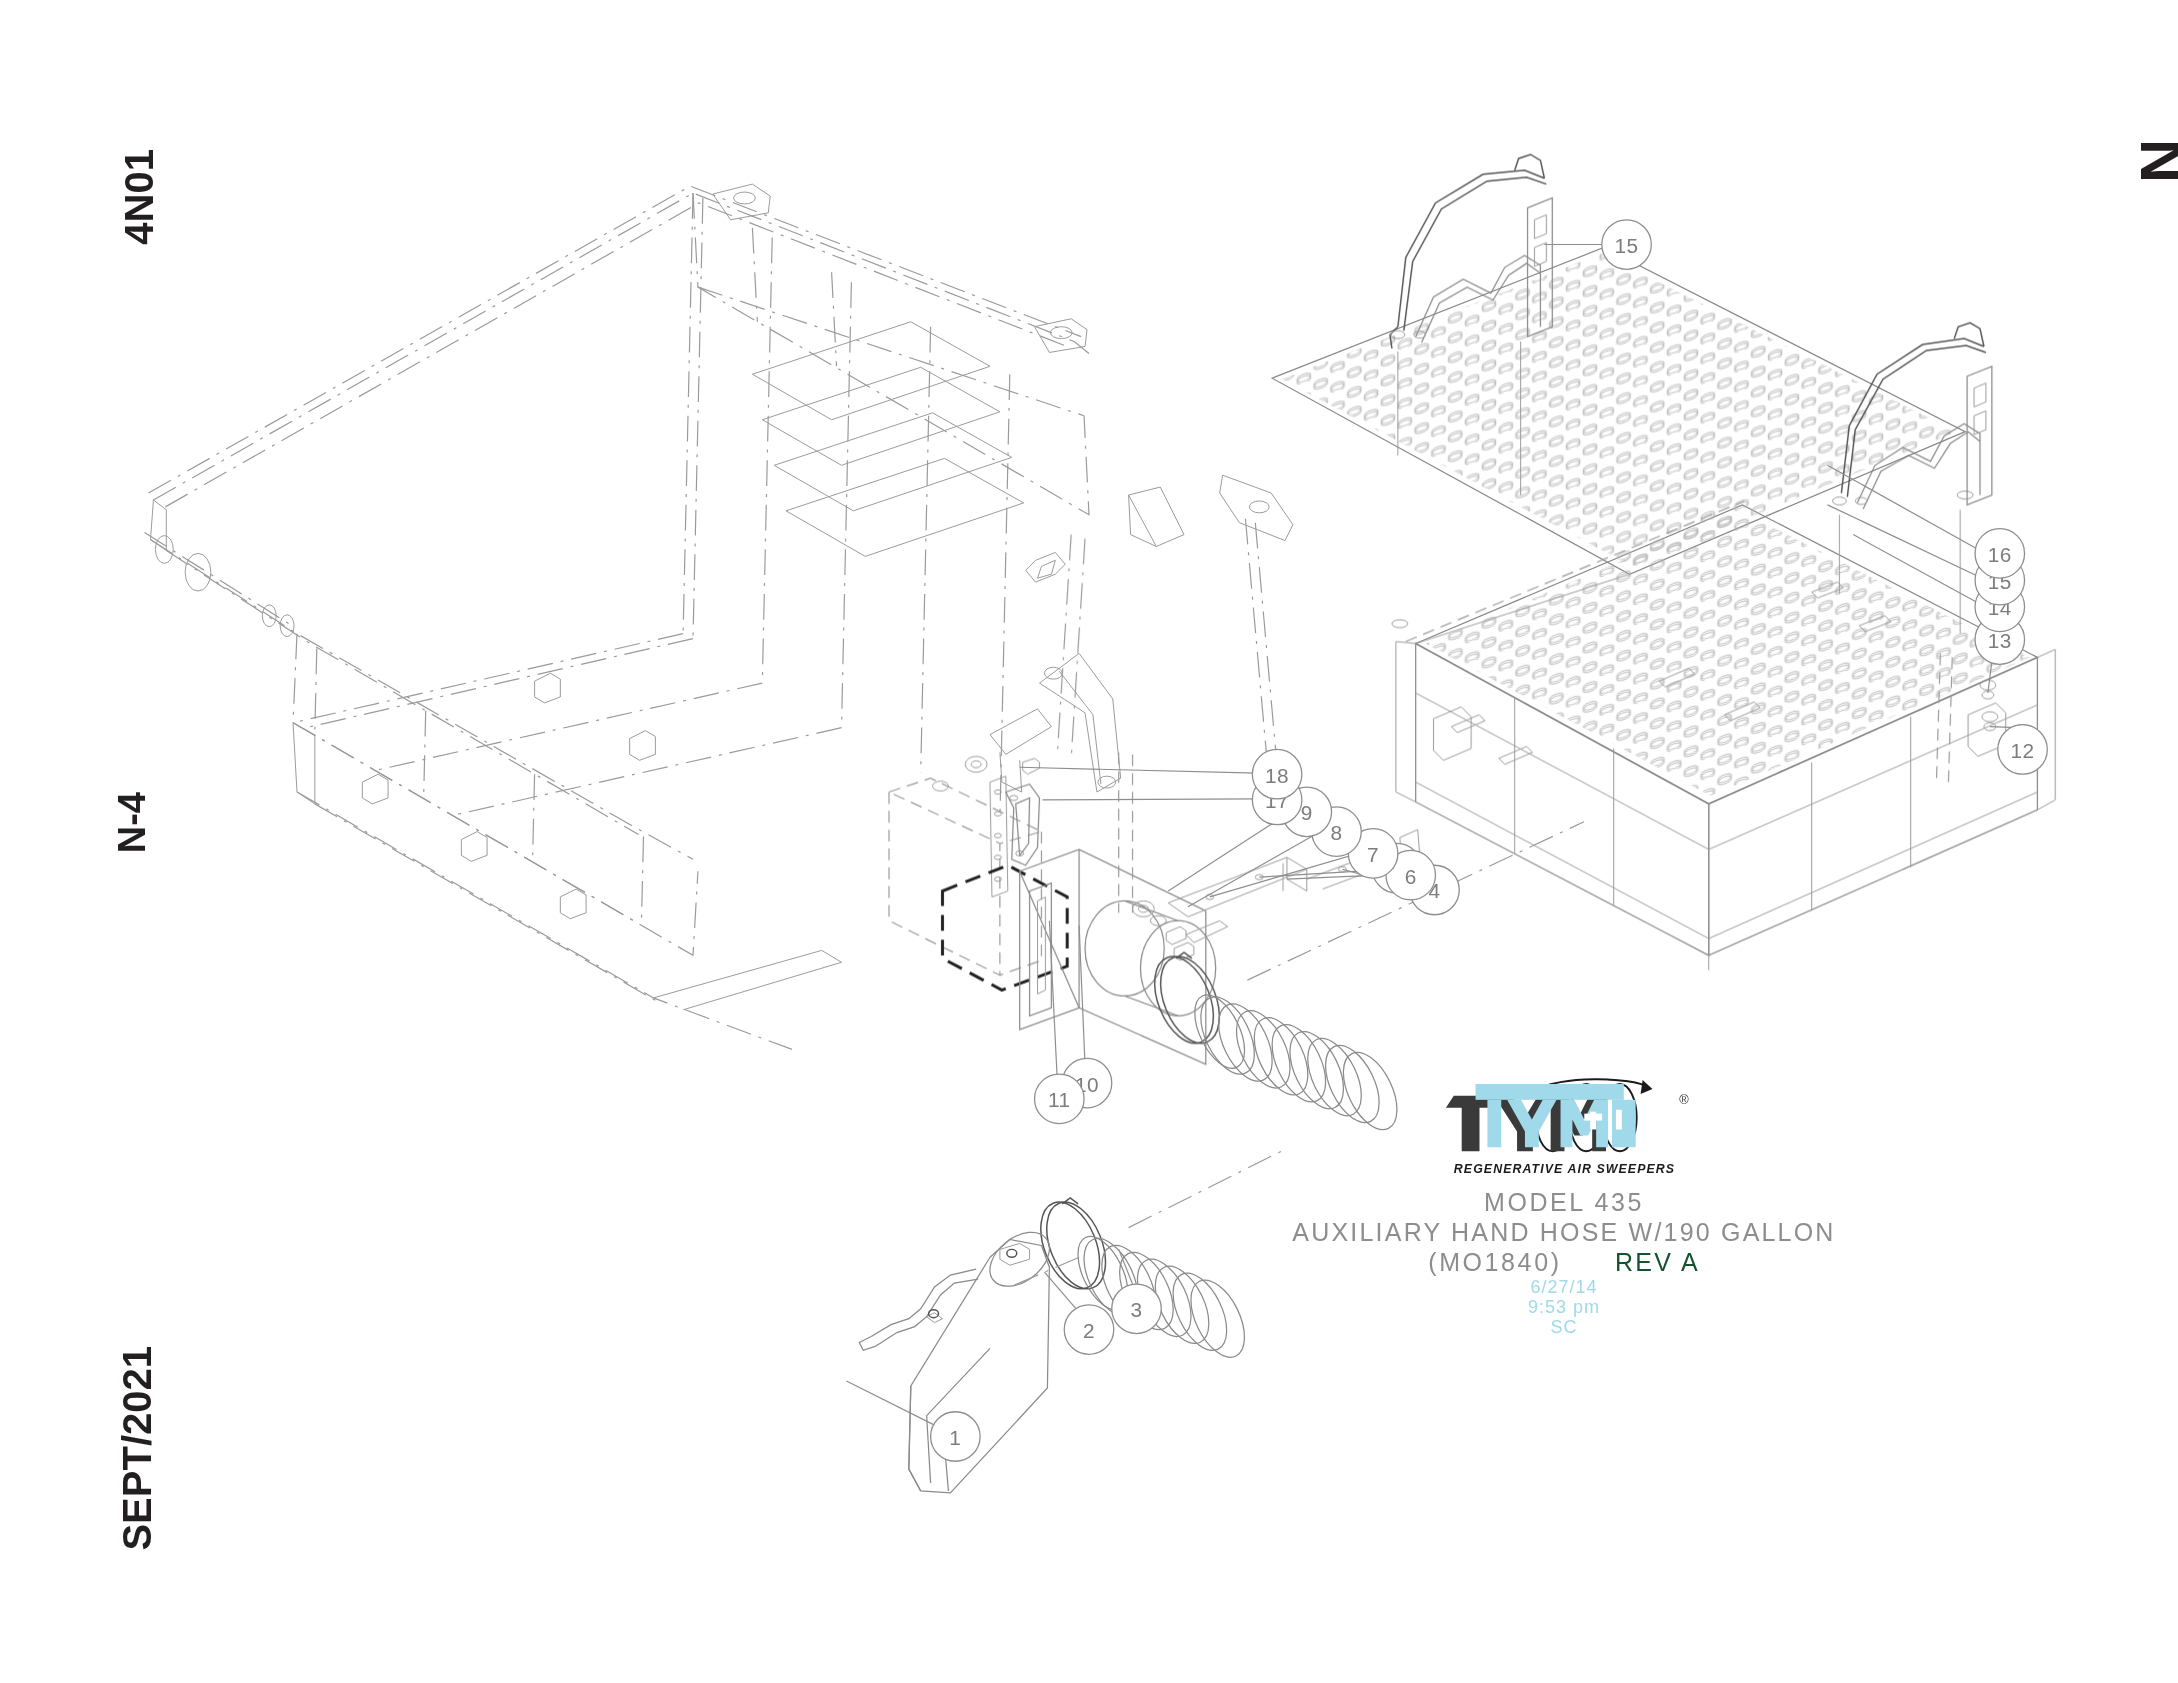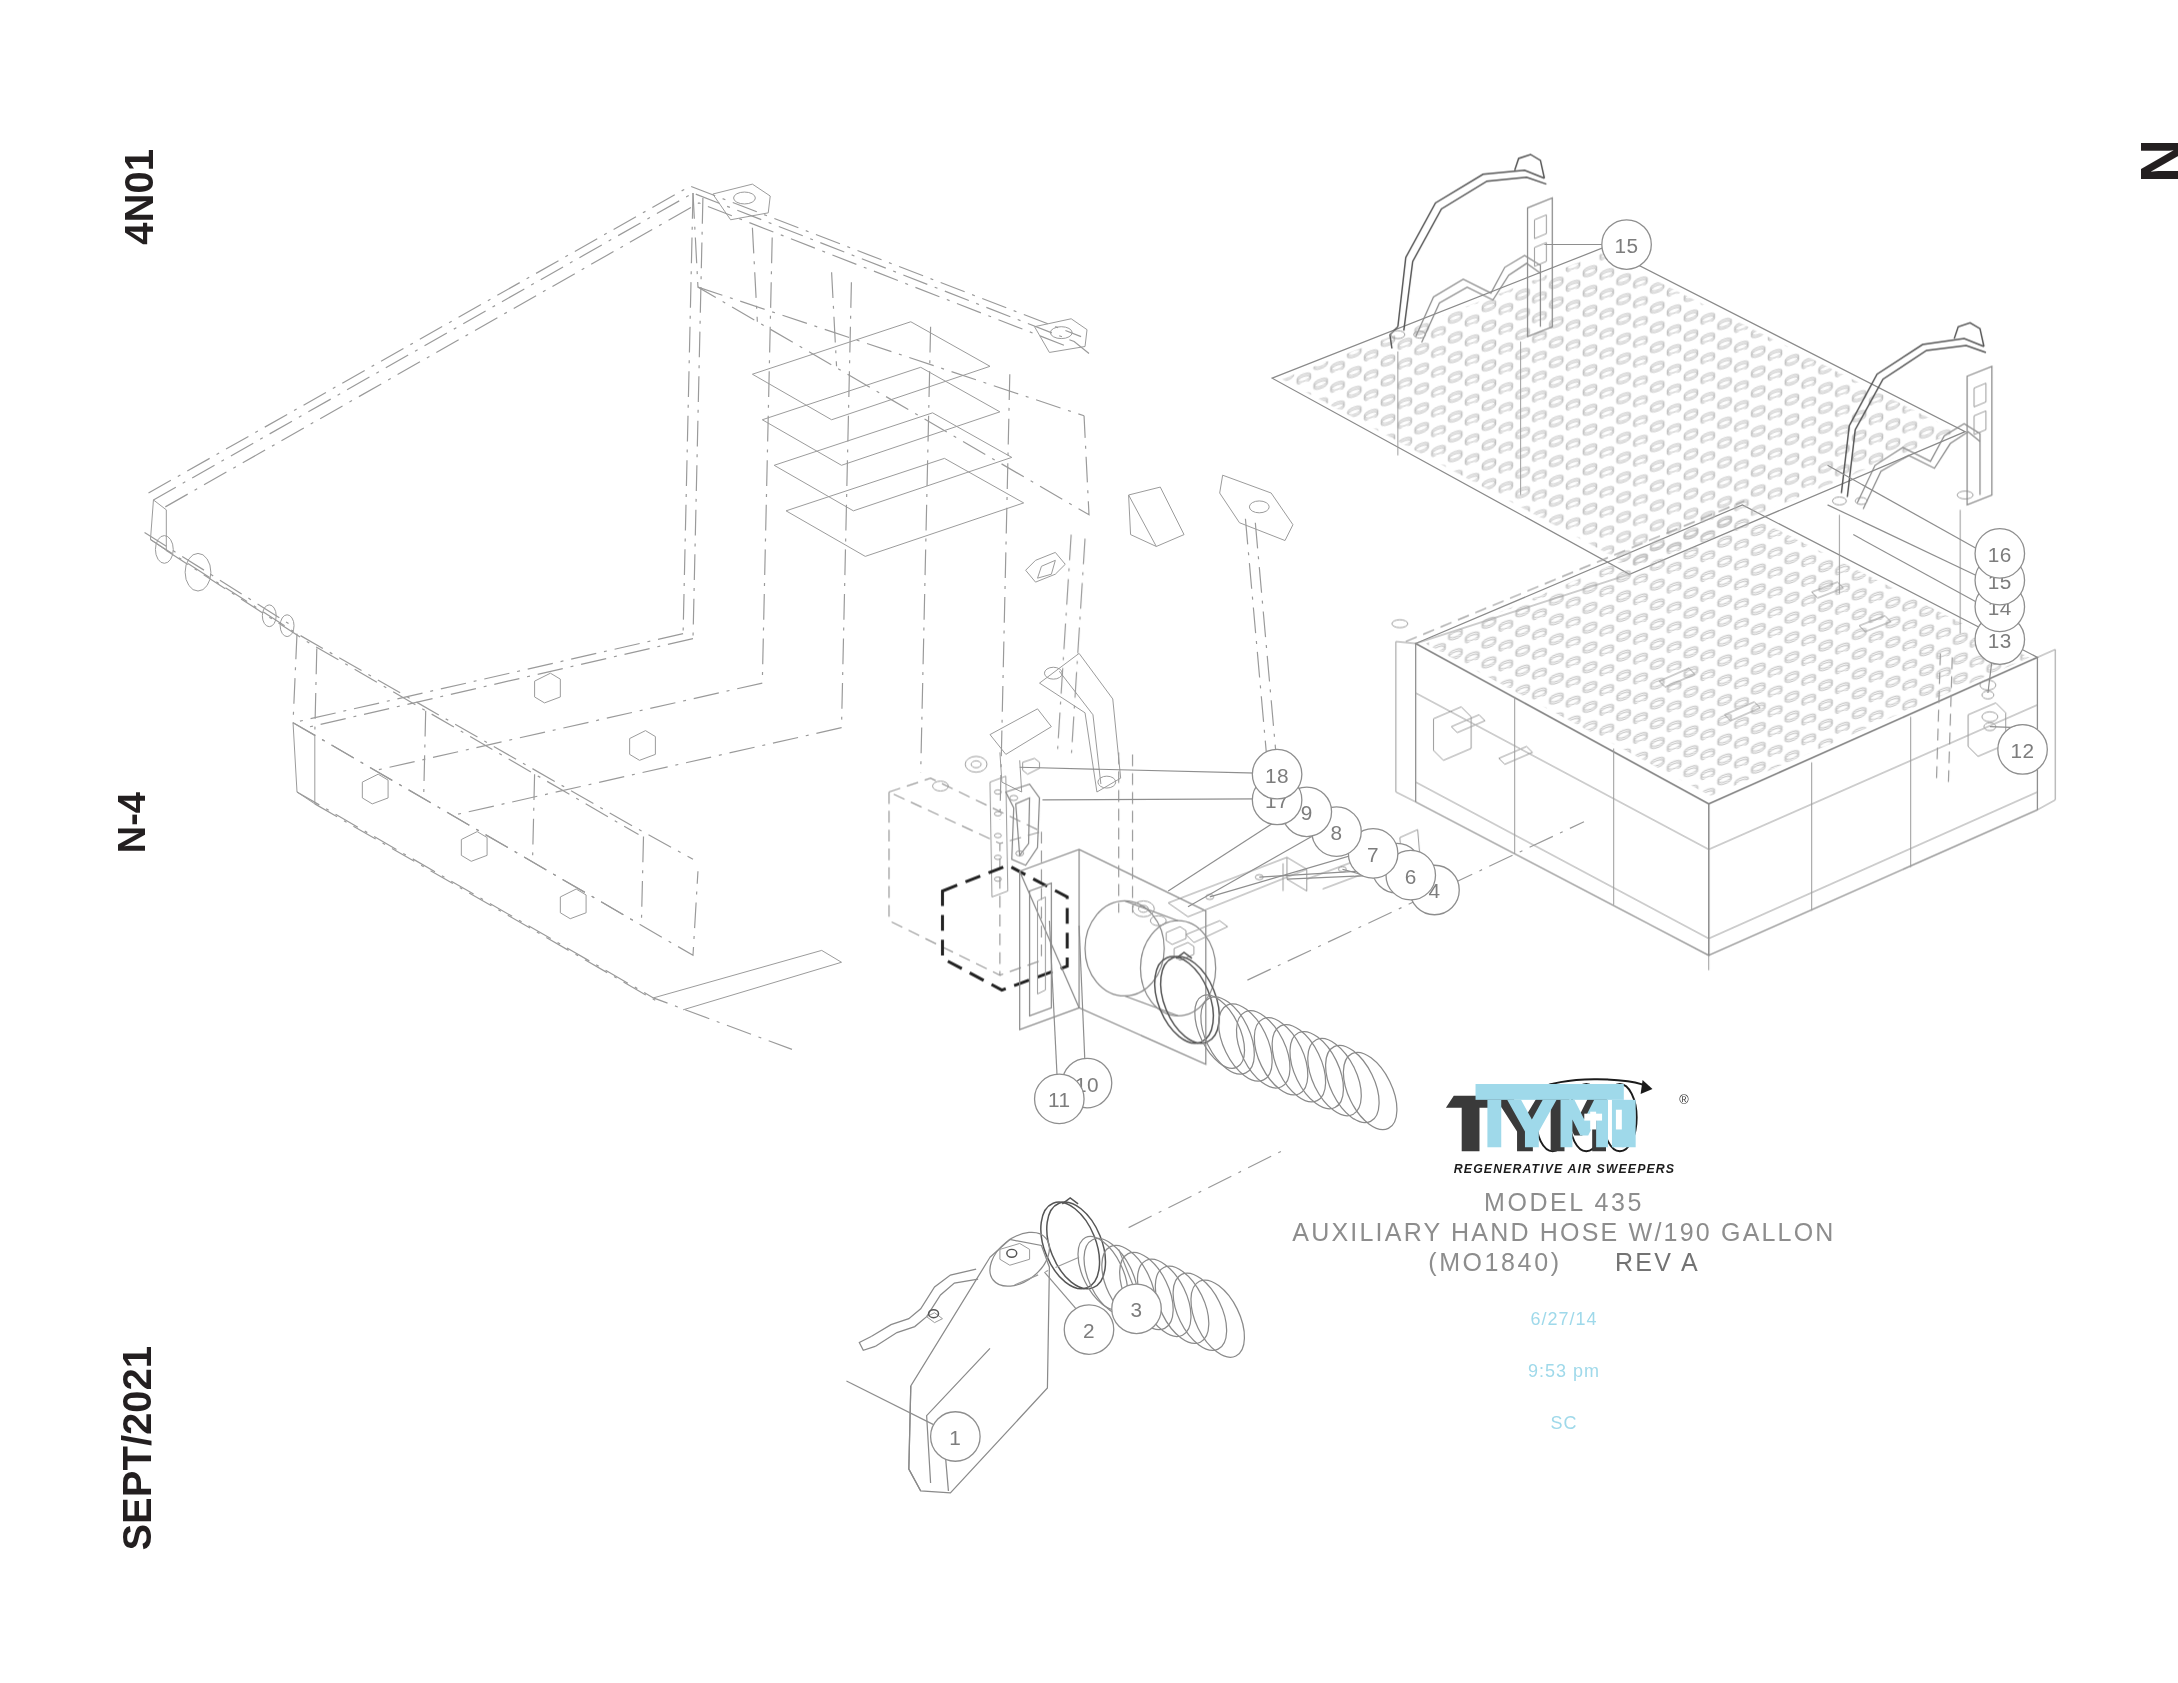--- a/index.html
+++ b/index.html
@@ -19,22 +19,22 @@
   #lbl-northmark{left:2127px;top:139px;font-size:61px;font-weight:800;
        transform:rotate(-90deg) translate(-100%,0);}
 
   
   #titleblock{position:absolute;left:1287px;top:1074px;width:554px;
       text-align:center;}
   #logo-wrap{position:relative;width:257px;height:107px;margin:0 auto 6px auto;}
   .title-line{font-family:Liberation Sans, sans-serif;color:#8d8d8d;
       font-size:25px;letter-spacing:2.6px;line-height:30px;white-space:nowrap;}
   .title-line.wide{letter-spacing:2.2px;}
-  #rev-badge{color:#737373;letter-spacing:2.2px;margin-left:44px;}
-  .stamp-line{color:#9fd9ea;font-size:18px;line-height:20px;letter-spacing:1px;margin-top:32px;}
+  #rev-badge{color:#14532d;letter-spacing:2.2px;margin-left:44px;}
+  .stamp-line{color:#9fd9ea;font-size:18px;line-height:20px;letter-spacing:1px;}
 
   svg{display:block;}
   .ln{fill:none;stroke:#8a8a8a;stroke-width:1.25;}
   .ln-dk{fill:none;stroke:#555;stroke-width:1.5;}
   .ln-th{fill:none;stroke:#9a9a9a;stroke-width:1;}
   .ph{fill:none;stroke:#9a9a9a;stroke-width:1.2;stroke-dasharray:26 8 3 8;}
   .hid{fill:none;stroke:#9a9a9a;stroke-width:1.2;stroke-dasharray:12 7;}
   .bold-d{fill:none;stroke:#222;stroke-width:3;stroke-dasharray:16 9;}
   .leader{fill:none;stroke:#8e8e8e;stroke-width:1.2;}
   .balloon{fill:#ffffff;stroke:#8e8e8e;stroke-width:1.3;}

